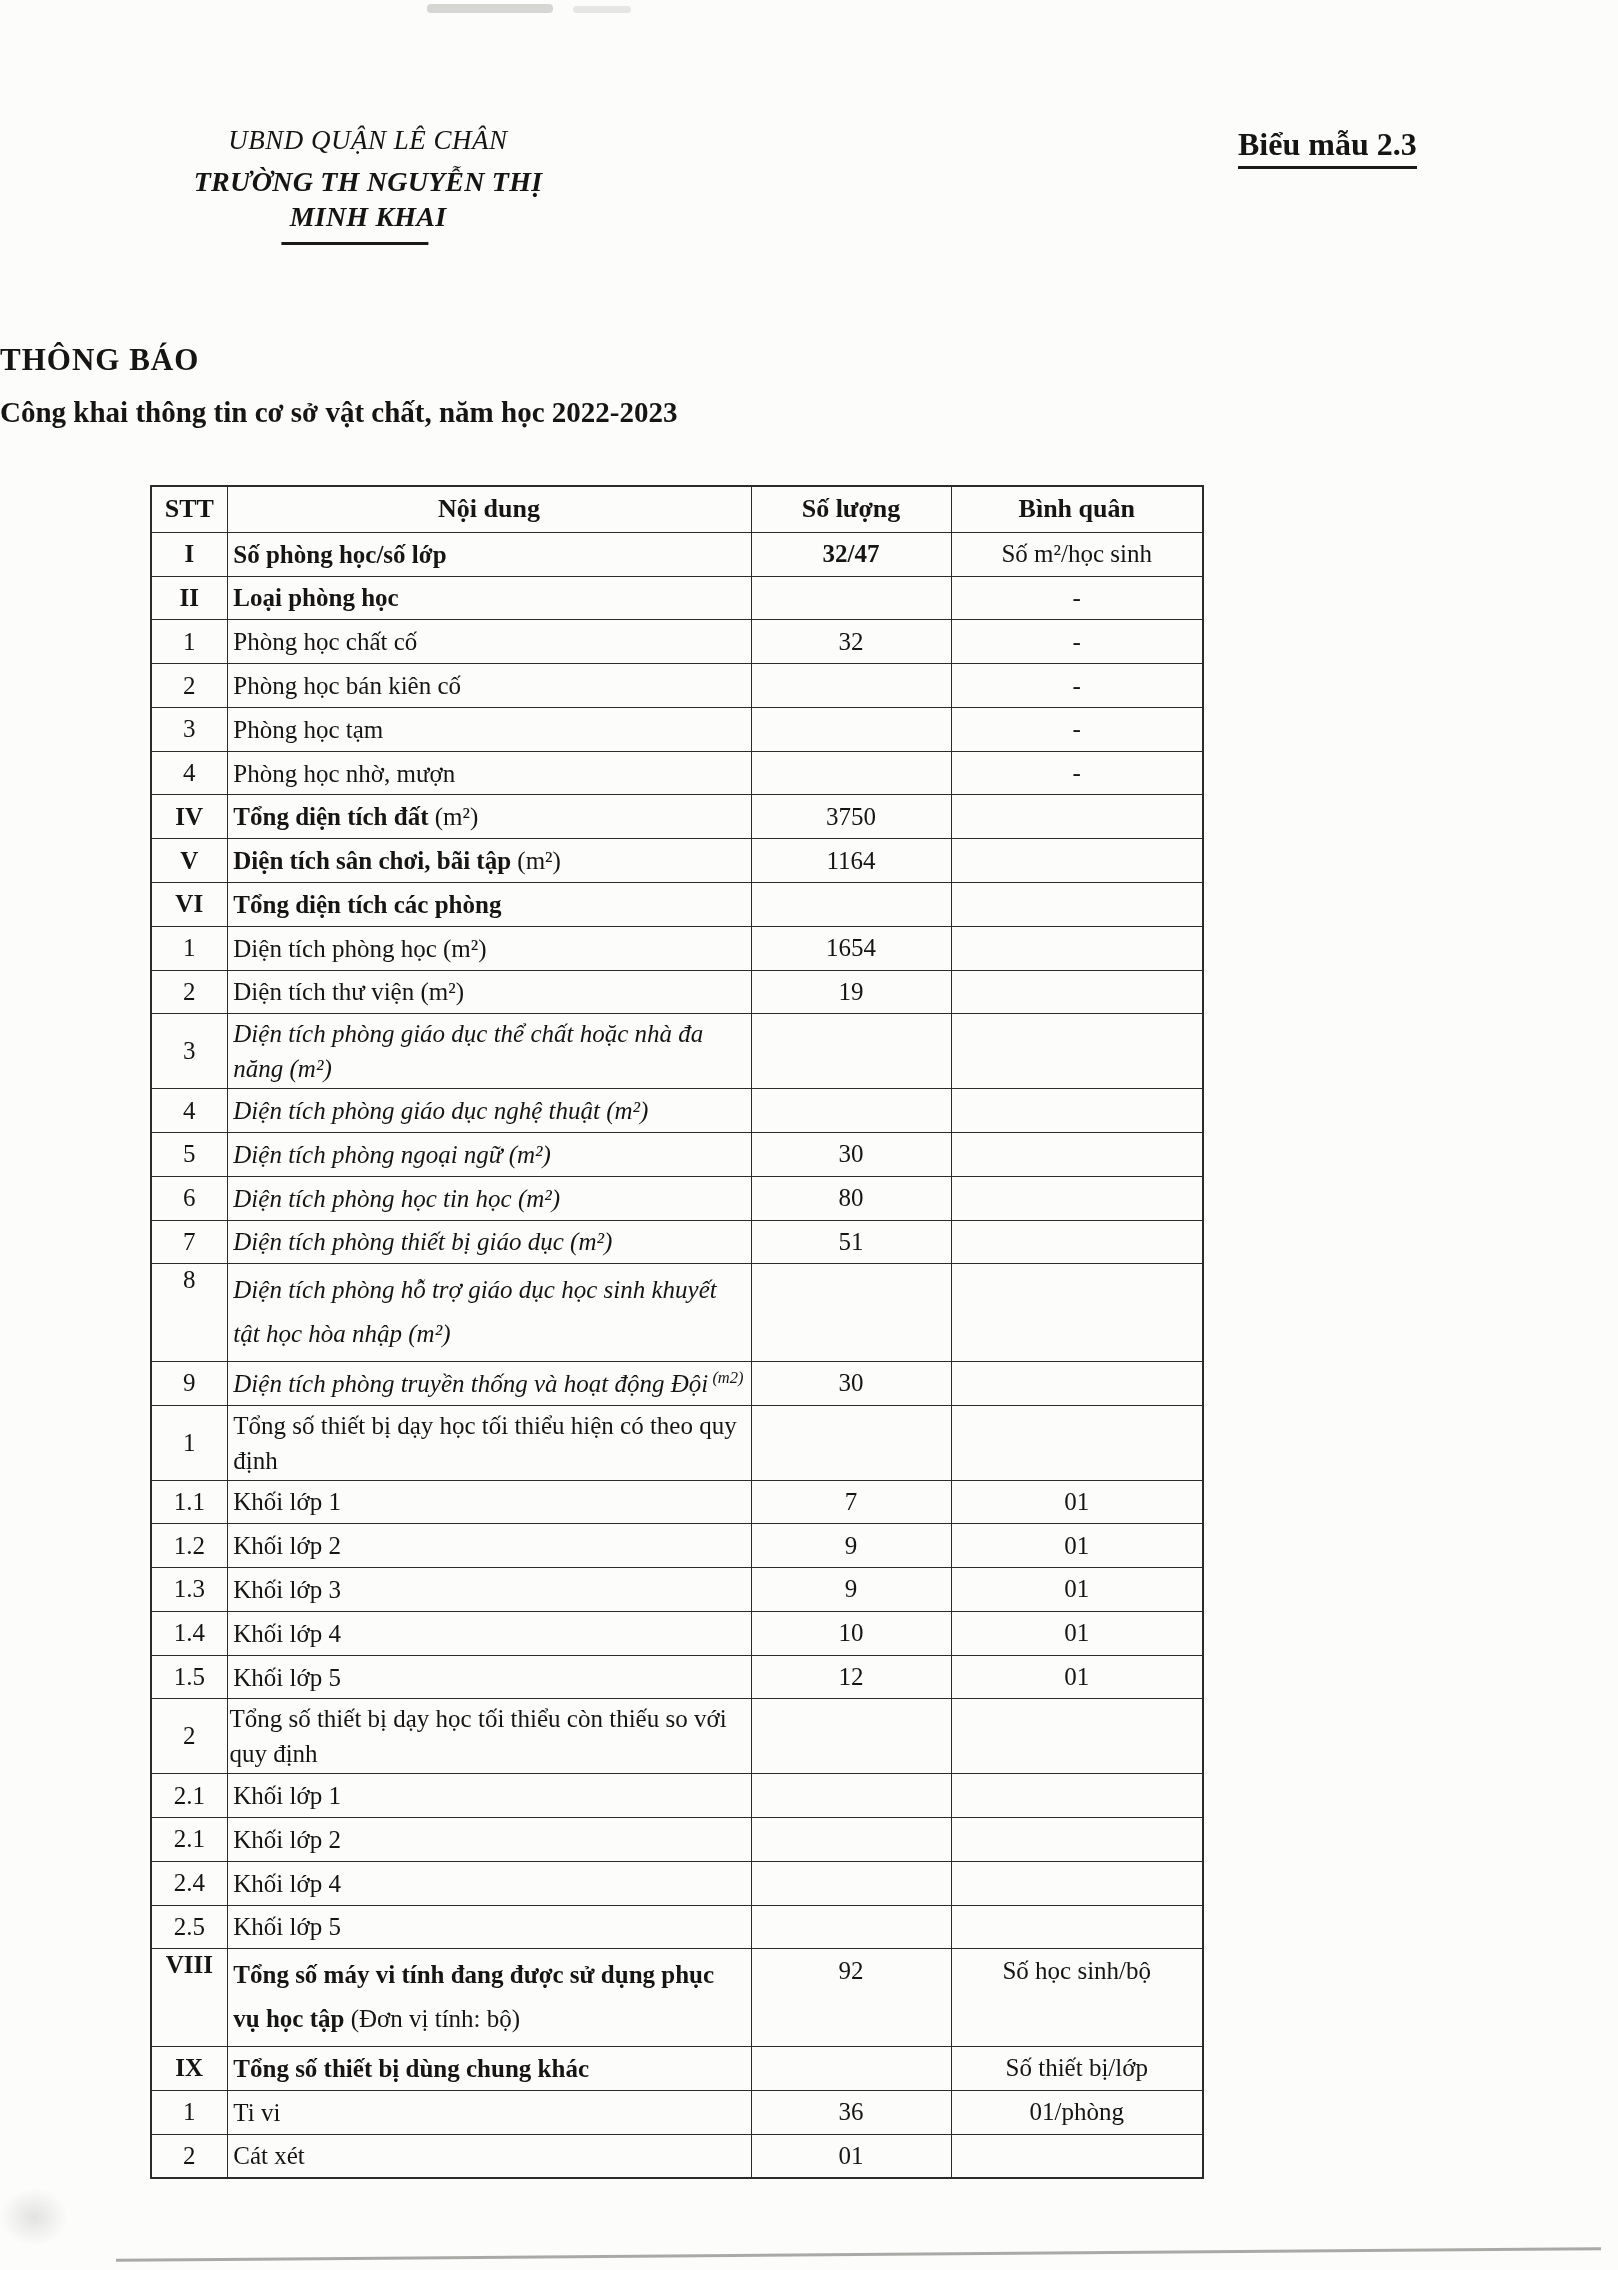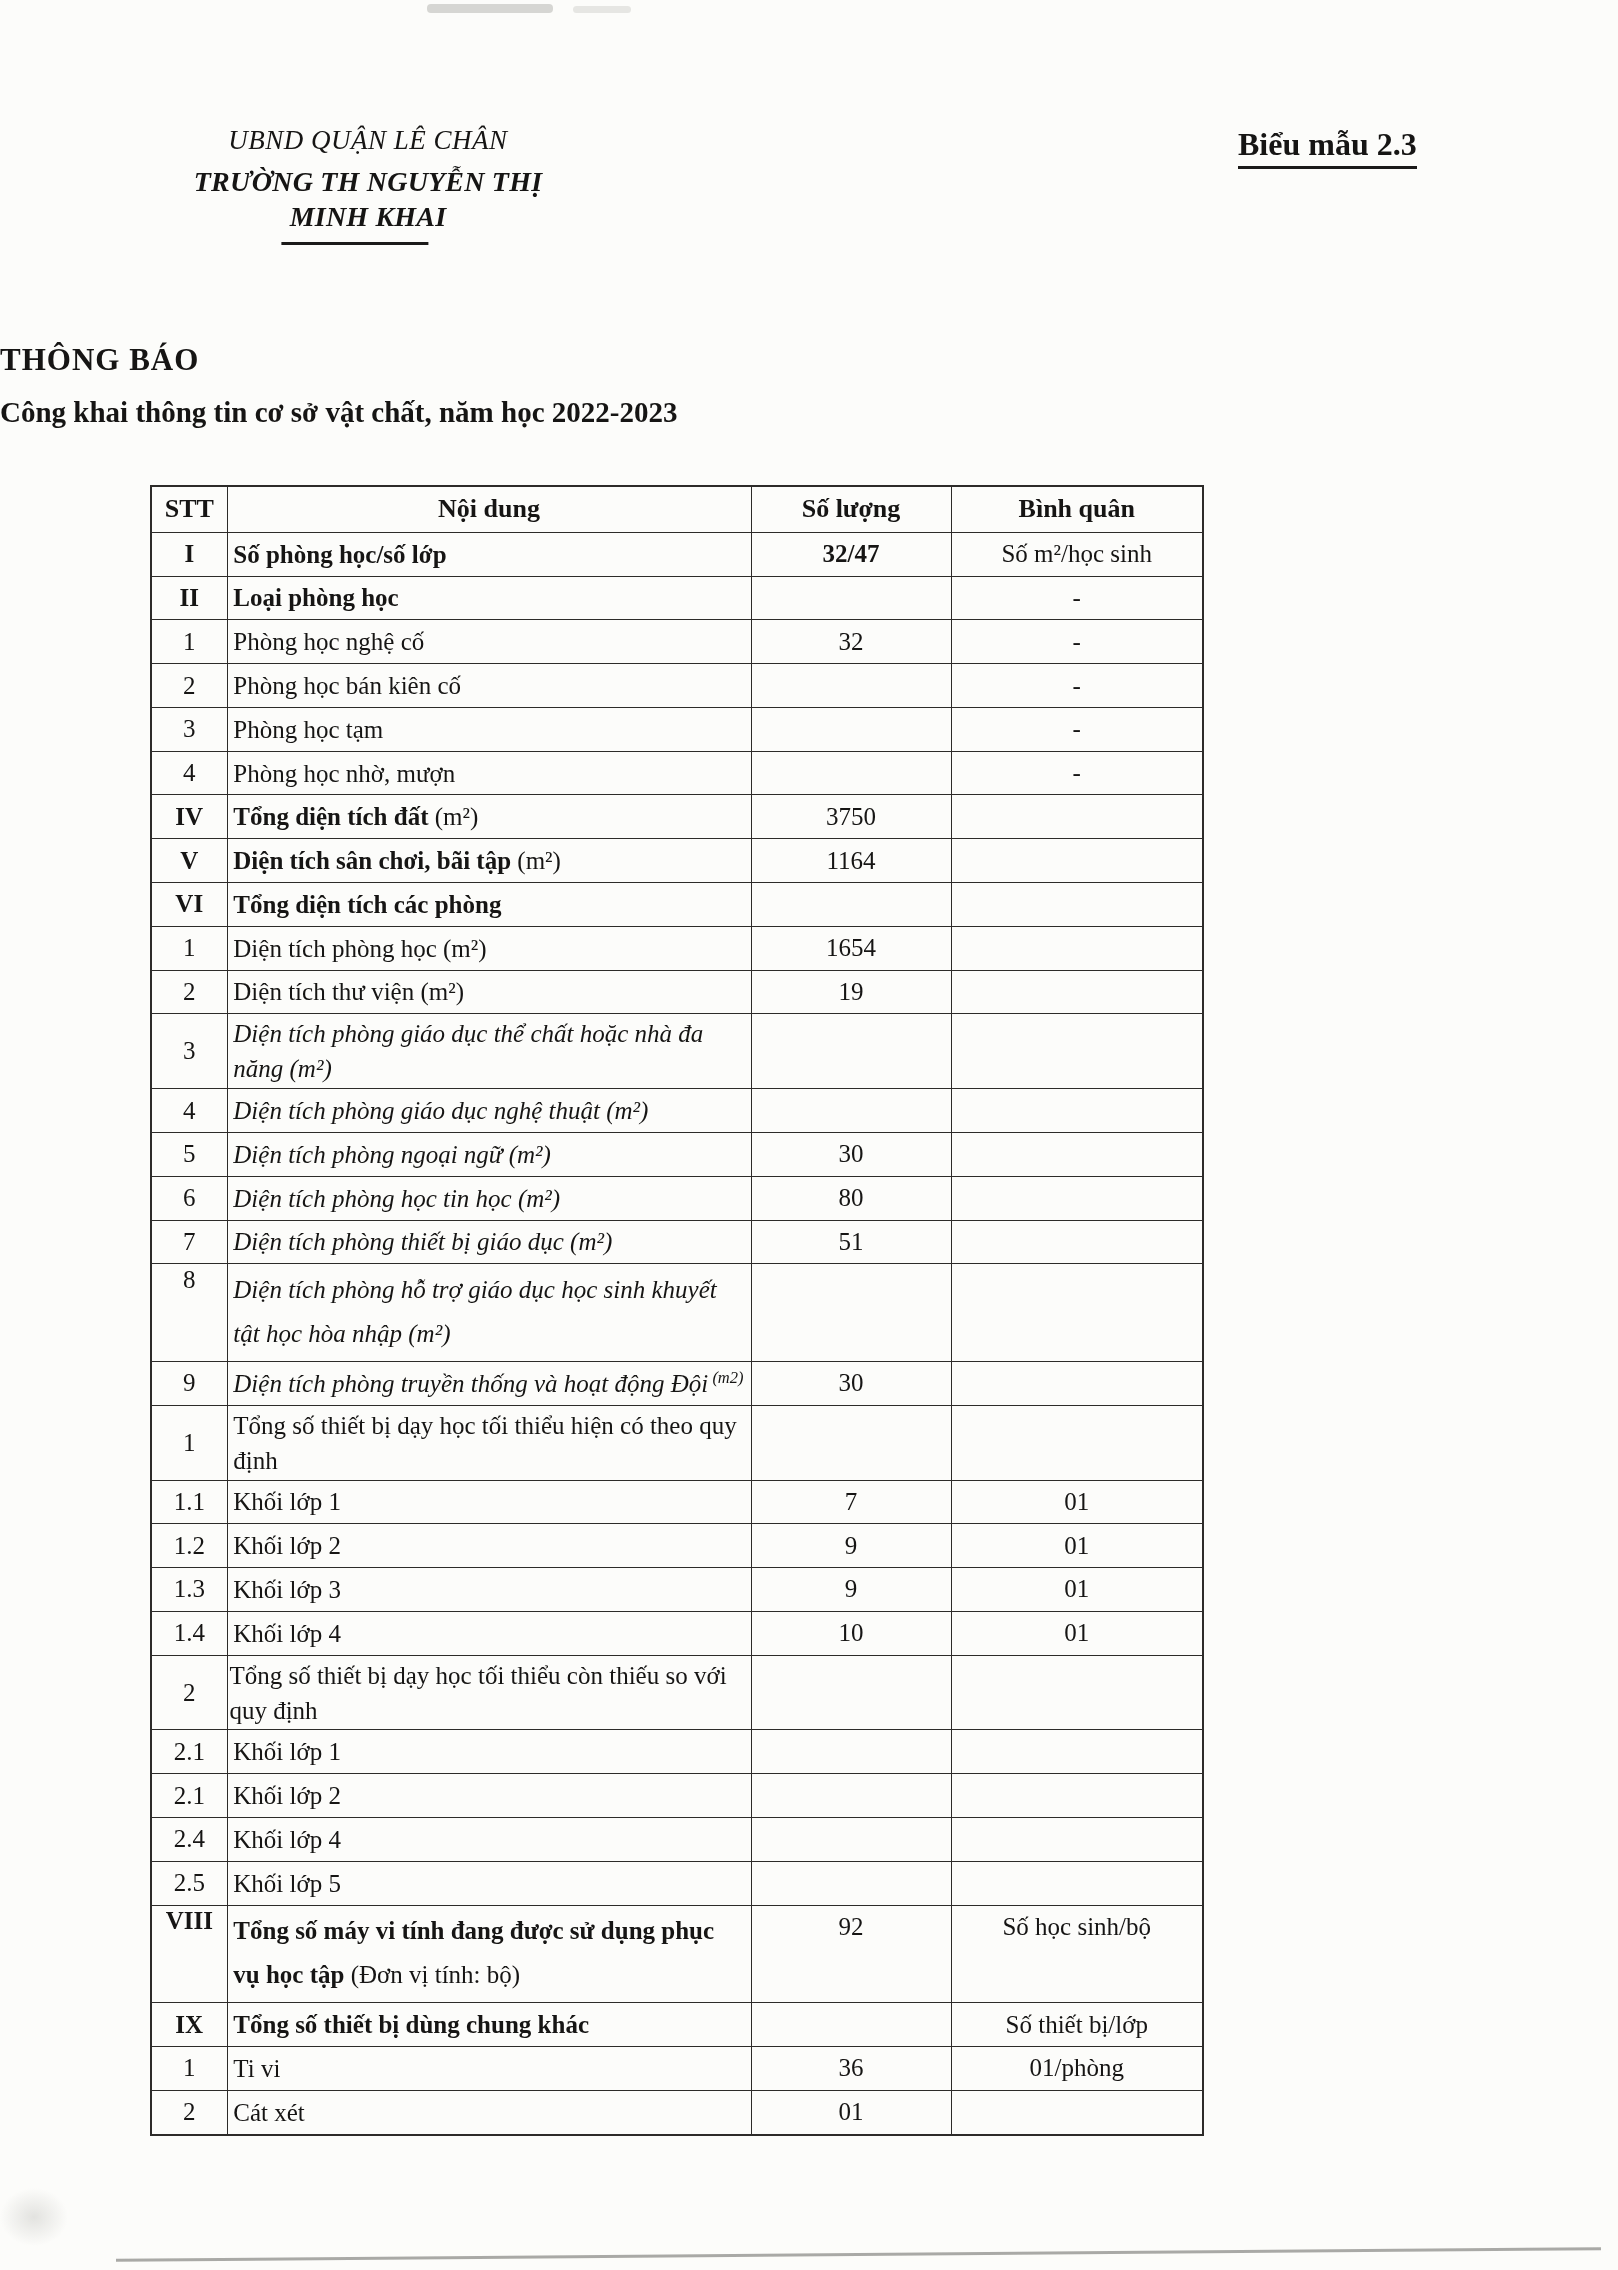--- a/index.html
+++ b/index.html
@@ -116,21 +116,21 @@
         <td class="c-avg">Số m²/học sinh</td>
       </tr>
       <tr class="section">
         <td class="c-stt">II</td>
         <td class="c-label"><span class="lbl-main">Loại phòng học</span></td>
         <td class="c-qty"></td>
         <td class="c-avg">-</td>
       </tr>
       <tr class="item">
         <td class="c-stt">1</td>
-        <td class="c-label"><span class="lbl-main">Phòng học nghệ cố</span></td>
+        <td class="c-label"><span class="lbl-main">Phòng học chất cố</span></td>
         <td class="c-qty">32</td>
         <td class="c-avg">-</td>
       </tr>
       <tr class="item">
         <td class="c-stt">2</td>
         <td class="c-label"><span class="lbl-main">Phòng học bán kiên cố</span></td>
         <td class="c-qty"></td>
         <td class="c-avg">-</td>
       </tr>
       <tr class="item">
@@ -238,20 +238,26 @@
       <tr class="item">
         <td class="c-stt">1.3</td>
         <td class="c-label"><span class="lbl-main">Khối lớp 3</span></td>
         <td class="c-qty">9</td>
         <td class="c-avg">01</td>
       </tr>
       <tr class="item">
         <td class="c-stt">1.4</td>
         <td class="c-label"><span class="lbl-main">Khối lớp 4</span></td>
         <td class="c-qty">10</td>
+        <td class="c-avg">01</td>
+      </tr>
+      <tr class="item">
+        <td class="c-stt">1.5</td>
+        <td class="c-label"><span class="lbl-main">Khối lớp 5</span></td>
+        <td class="c-qty">12</td>
         <td class="c-avg">01</td>
       </tr>
       <tr class="item flush">
         <td class="c-stt">2</td>
         <td class="c-label"><span class="lbl-main">Tổng số thiết bị dạy học tối thiểu còn thiếu so với quy định</span></td>
         <td class="c-qty"></td>
         <td class="c-avg"></td>
       </tr>
       <tr class="item">
         <td class="c-stt">2.1</td>

